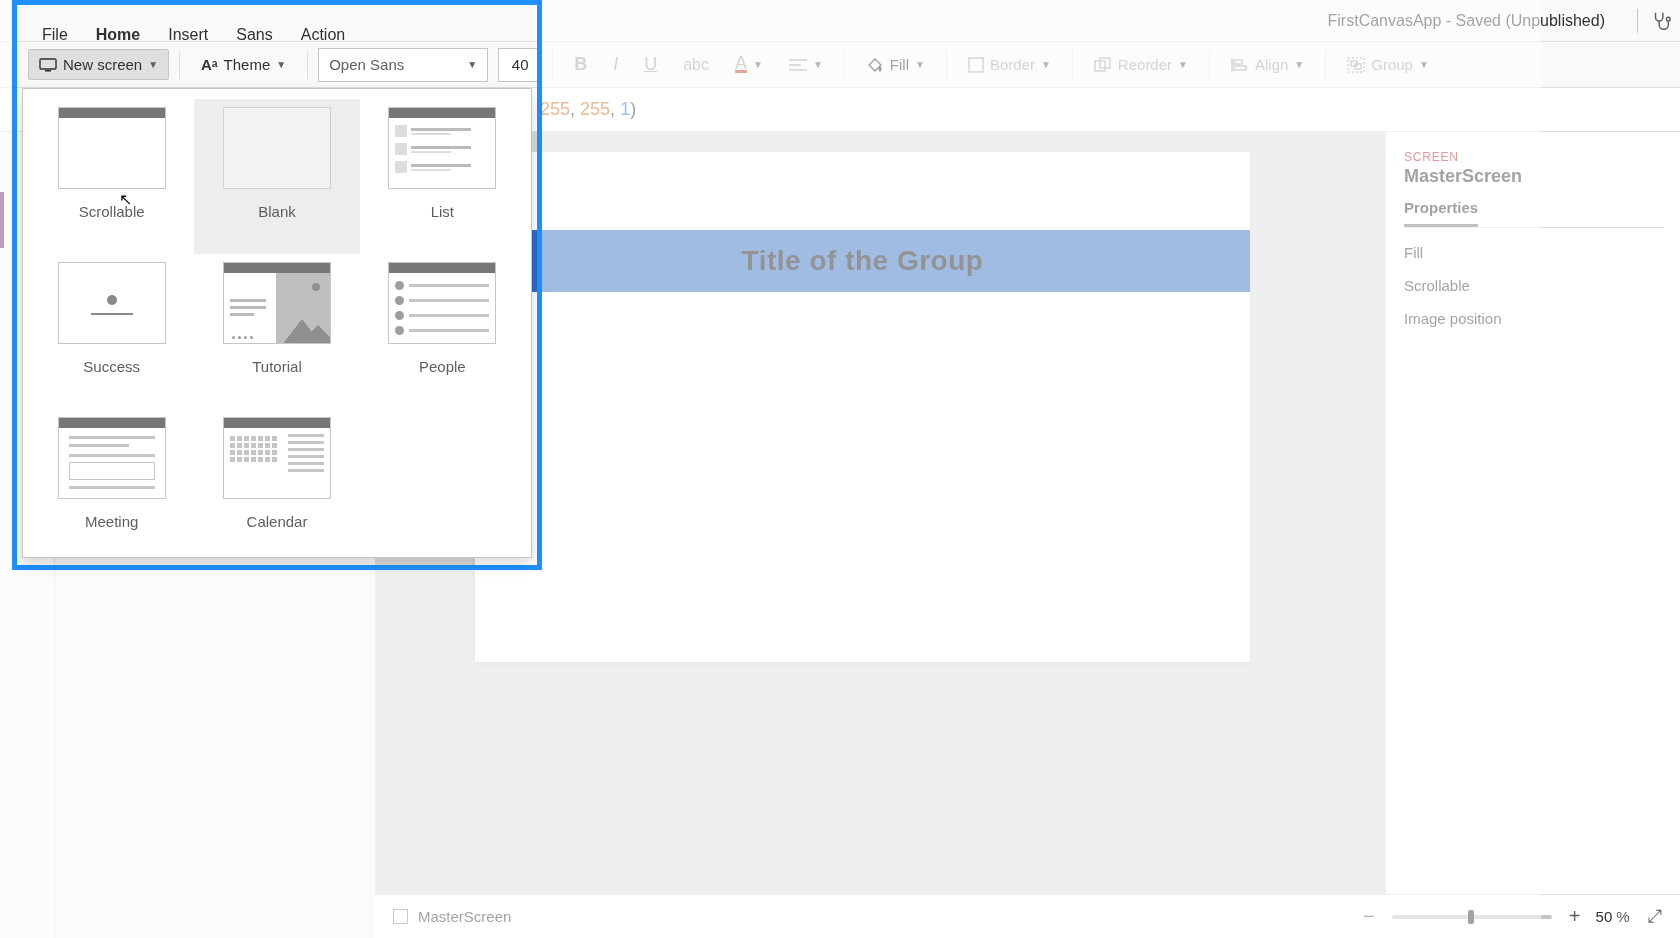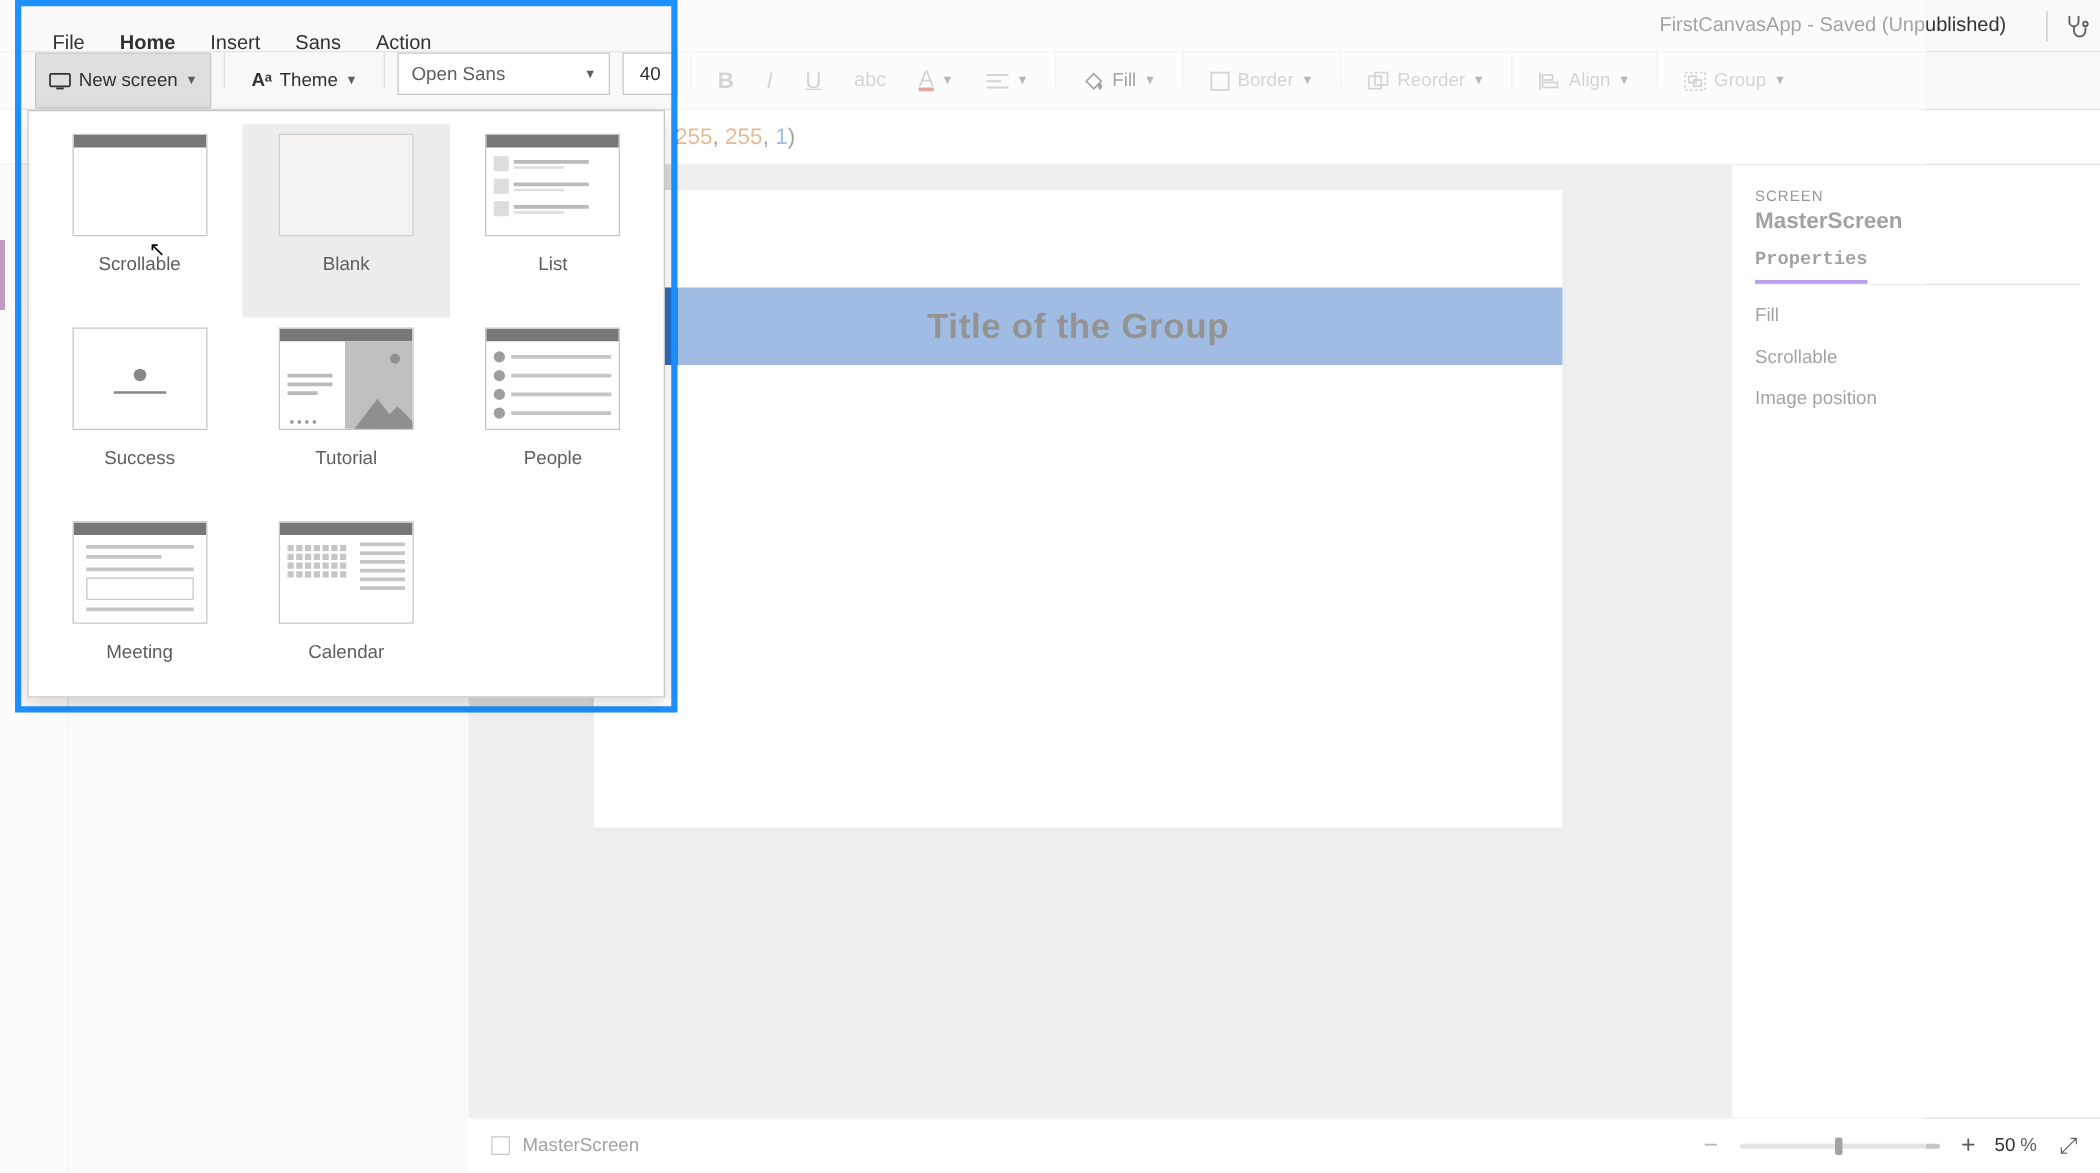--- a/index.html
+++ b/index.html
@@ -8,21 +8,21 @@
 
 .titlebar { position: absolute; top: 0; left: 0; right: 0; height: 42px; background: #faf9f8; border-bottom: 1px solid #e1dfdd; display: flex; align-items: center; }
 .menu-items { display: flex; align-items: center; padding-left: 28px; gap: 0; margin-top: 28px; }
 .menu-item { padding: 8px 14px; font-size: 16px; color: #323130; cursor: pointer; }
 .menu-item.active { font-weight: 600; border-bottom: 3px solid #742774; padding-bottom: 5px; }
 .app-title { margin-left: auto; padding-right: 20px; font-size: 16px; color: #323130; }
 .title-divider { width: 1px; height: 24px; background: #c8c6c4; margin: 0 12px; }
 .help-icon { width: 22px; height: 22px; margin-right: 8px; }
 
 
-.ribbon { position: absolute; top: 42px; left: 0; right: 0; height: 46px; background: #faf9f8; border-bottom: 1px solid #e1dfdd; display: flex; padding: 0 20px 0 28px; gap: 4px; }
+.ribbon { position: absolute; top: 42px; left: 0; right: 0; height: 46px; background: #faf9f8; border-bottom: 1px solid #e1dfdd; display: flex; align-items: center; padding: 0 20px 0 28px; gap: 4px; }
 .rb-btn { display: flex; align-items: center; gap: 6px; padding: 6px 10px; font-size: 15px; color: #323130; cursor: pointer; border: 1px solid transparent; border-radius: 2px; }
 .rb-btn.pressed { background: #e1dfdd; border-color: #c8c6c4; }
 .rb-btn.disabled { color: #a19f9d; }
 .rb-sep { width: 1px; height: 28px; background: #e1dfdd; margin: 0 6px; }
 .font-select { width: 170px; height: 34px; border: 1px solid #c8c6c4; background: #fff; padding: 0 10px; font-size: 15px; color: #605e5c; display: flex; align-items: center; justify-content: space-between; }
 .size-box { width: 44px; height: 34px; border: 1px solid #c8c6c4; background: #fff; text-align: center; font-size: 15px; color: #323130; display: flex; align-items: center; justify-content: center; margin-left: 6px; }
 .chev { font-size: 10px; color: #605e5c; }
 .icon { display: inline-flex; align-items: center; justify-content: center; }
 
 
@@ -35,25 +35,25 @@
 .leftrail { position: absolute; top: 132px; left: 0; width: 55px; bottom: 0; background: #faf9f8; border-right: 1px solid #e1dfdd; }
 .leftrail::before { content: ""; position: absolute; left: 0; top: 60px; width: 4px; height: 56px; background: #742774; }
 
 
 .canvas-area { position: absolute; top: 132px; left: 375px; right: 0; bottom: 44px; background: #dcdcdc; }
 .canvas { position: absolute; left: 100px; top: 20px; width: 775px; height: 510px; background: #fff; box-shadow: 0 2px 6px rgba(0,0,0,.08); }
 .canvas-header { position: absolute; top: 78px; left: 0; right: 0; height: 62px; background: #2f6cbf; display: flex; align-items: center; justify-content: center; color: #111; font-weight: 800; font-size: 28px; letter-spacing: .5px; }
 
 
 .props { position: absolute; top: 132px; right: 0; width: 295px; bottom: 44px; background: #fff; border-left: 1px solid #e1dfdd; padding: 18px 16px 0 18px; overflow: hidden; }
-.props .cat { font-size: 12px; letter-spacing: .8px; color: #0f172a; }
+.props .cat { font-size: 12px; letter-spacing: .8px; color: #b91c1c; }
 .props .name { font-size: 18px; font-weight: 600; color: #323130; margin-top: 2px; white-space: nowrap; }
 .props .tabs { display: flex; gap: 18px; margin-top: 12px; border-bottom: 1px solid #e1dfdd; }
 .props .tab { font-size: 15px; padding-bottom: 8px; color: #323130; }
-.props .tab.active { font-weight: 600; border-bottom: 3px solid #6d28d9; font-family: Liberation Mono, monospace; }
+.props .tab.active { font-weight: 600; border-bottom: 3px solid #737373; }
 .props .row { margin-top: 16px; font-size: 15px; color: #323130; white-space: nowrap; }
 
 
 .statusbar { position: absolute; left: 375px; right: 0; bottom: 0; height: 44px; background: #fff; border-top: 1px solid #e1dfdd; display: flex; align-items: center; padding: 0 18px; font-size: 15px; color: #323130; }
 .statusbar .spacer { flex: 1; }
 .zoom-track { width: 160px; height: 4px; background: #c8c6c4; position: relative; margin: 0 12px; border-radius: 2px; }
 .zoom-thumb { position: absolute; top: -5px; left: 76px; width: 6px; height: 14px; background: #323130; border-radius: 2px; }
 .zoom-btn { width: 22px; text-align: center; font-size: 20px; color: #605e5c; cursor: pointer; }
 .expand-icon { margin-left: 18px; font-size: 18px; color: #605e5c; cursor: pointer; }
 .screen-chk { width: 15px; height: 15px; border: 1.5px solid #8a8886; margin-right: 10px; }

